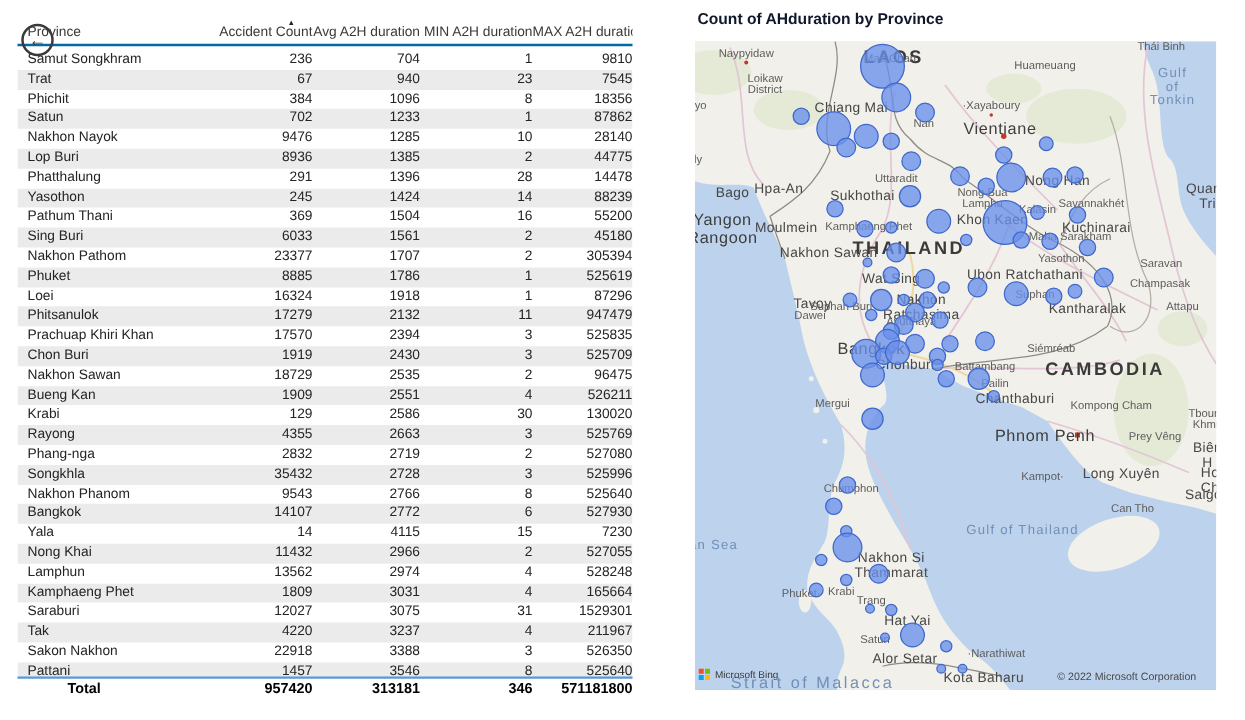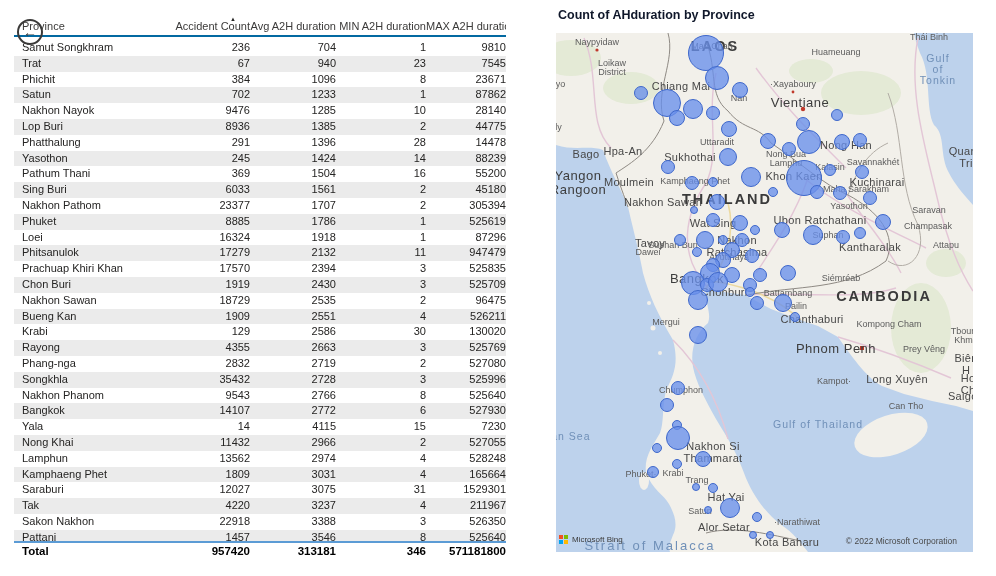--- a/index.html
+++ b/index.html
@@ -23,21 +23,21 @@
   .t-row{display:grid;grid-template-columns:150px 86px 86px 90px 80px;height:15.8px;
     line-height:15.8px;font-size:11px;color:#252423;}
   .t-row:nth-child(even){background:#ebebeb;}
   .t-cell{white-space:nowrap;overflow:hidden;}
   .t-cell.c0{padding-left:8px;}
   .t-cell.c1,.t-cell.c2,.t-cell.c3,.t-cell.c4{text-align:right;}
   .t-total{position:absolute;left:14px;top:543px;width:492px;display:grid;
     grid-template-columns:150px 86px 86px 90px 80px;font-size:11.5px;font-weight:bold;color:#000;
     line-height:17px;}
   .t-total .tc{white-space:nowrap;}
-  .t-total .tc.first{padding-left:8px;}
+  .t-total .tc.first{padding-left:8px;margin-left:32px;}
   .t-total .tc.r{text-align:right;}
 
   
   .map-visual{position:absolute;left:548px;top:0;width:448px;height:576px;}
   .map-title{position:absolute;left:10px;top:8px;font-size:12.5px;font-weight:600;color:#0f172a;}
   .map-canvas{position:absolute;left:8px;top:33px;width:417px;height:519px;overflow:hidden;
     background:#f2f0ea;cursor:grab;}
   .map-canvas svg{position:absolute;left:0;top:0;}
   .mlabel{position:absolute;transform:translate(-50%,-50%);white-space:pre-line;text-align:center;
     line-height:1.05;pointer-events:none;}
@@ -87,21 +87,21 @@
           <div class="t-cell c1">67</div>
           <div class="t-cell c2">940</div>
           <div class="t-cell c3">23</div>
           <div class="t-cell c4">7545</div>
         </div>
         <div class="t-row">
           <div class="t-cell c0">Phichit</div>
           <div class="t-cell c1">384</div>
           <div class="t-cell c2">1096</div>
           <div class="t-cell c3">8</div>
-          <div class="t-cell c4">23671</div>
+          <div class="t-cell c4">18356</div>
         </div>
         <div class="t-row">
           <div class="t-cell c0">Satun</div>
           <div class="t-cell c1">702</div>
           <div class="t-cell c2">1233</div>
           <div class="t-cell c3">1</div>
           <div class="t-cell c4">87862</div>
         </div>
         <div class="t-row">
           <div class="t-cell c0">Nakhon Nayok</div>

